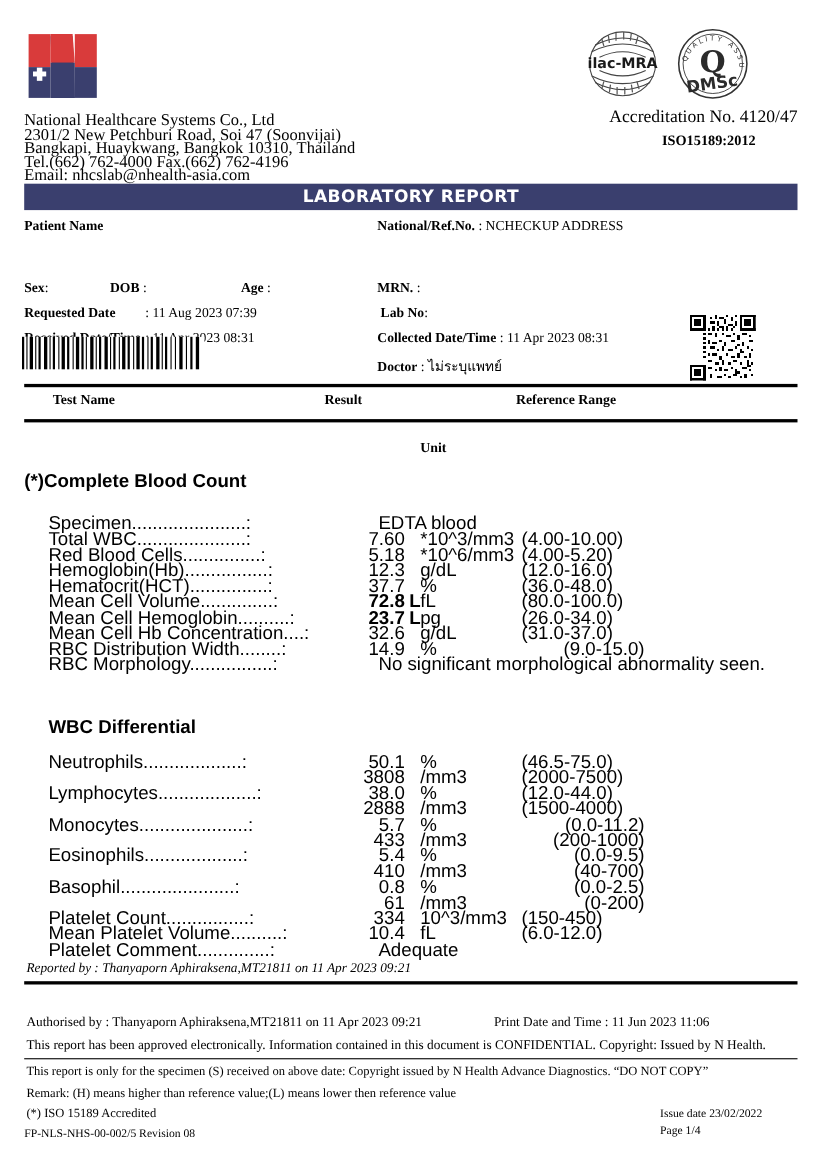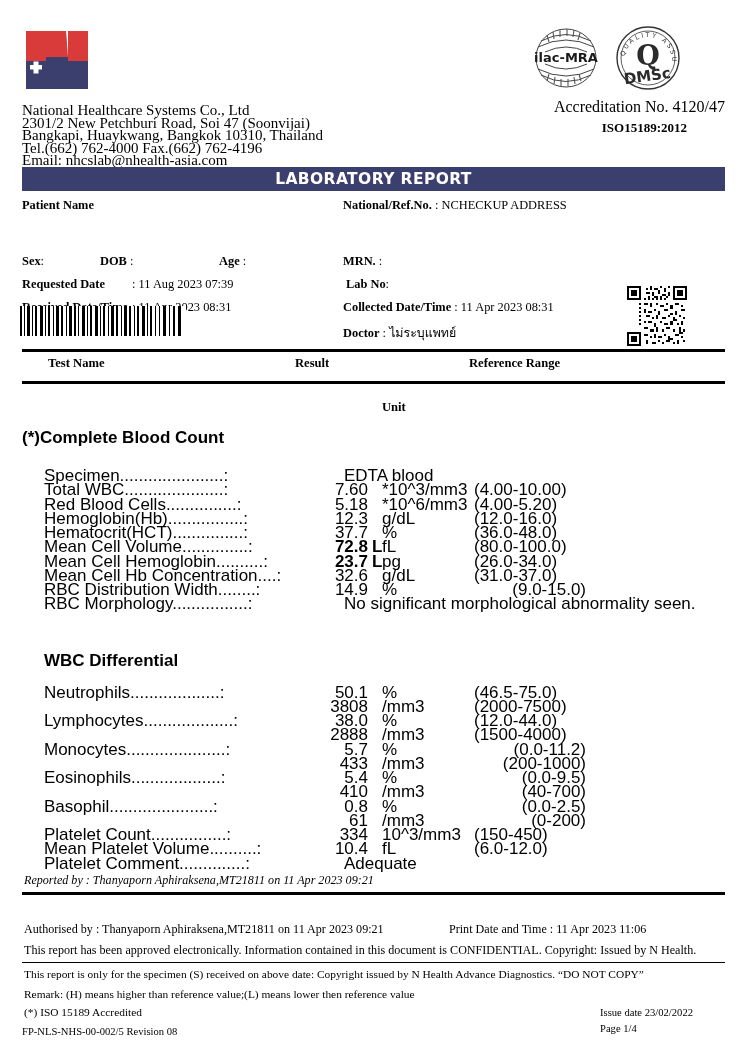--- a/index.html
+++ b/index.html
@@ -503,21 +503,21 @@
     <div class="res-line sec-title" style="height:17px;">
       <span class="c-name">WBC Differential</span>
     </div>
     <div id="diff-rows"><div class="res-line"><span class="c-name">Neutrophils...................:</span><span class="c-result">50.1</span><span class="c-unit">%</span><span class="c-ref">(46.5-75.0)</span></div><div class="res-line"><span class="c-name"></span><span class="c-result">3808</span><span class="c-unit">/mm3</span><span class="c-ref">(2000-7500)</span></div><div class="res-line"><span class="c-name">Lymphocytes...................:</span><span class="c-result">38.0</span><span class="c-unit">%</span><span class="c-ref">(12.0-44.0)</span></div><div class="res-line"><span class="c-name"></span><span class="c-result">2888</span><span class="c-unit">/mm3</span><span class="c-ref">(1500-4000)</span></div><div class="res-line"><span class="c-name">Monocytes.....................:</span><span class="c-result">5.7</span><span class="c-unit">%</span><span class="c-ref r">(0.0-11.2)</span></div><div class="res-line"><span class="c-name"></span><span class="c-result">433</span><span class="c-unit">/mm3</span><span class="c-ref r">(200-1000)</span></div><div class="res-line"><span class="c-name">Eosinophils...................:</span><span class="c-result">5.4</span><span class="c-unit">%</span><span class="c-ref r">(0.0-9.5)</span></div><div class="res-line"><span class="c-name"></span><span class="c-result">410</span><span class="c-unit">/mm3</span><span class="c-ref r">(40-700)</span></div><div class="res-line"><span class="c-name">Basophil......................:</span><span class="c-result">0.8</span><span class="c-unit">%</span><span class="c-ref r">(0.0-2.5)</span></div><div class="res-line"><span class="c-name"></span><span class="c-result">61</span><span class="c-unit">/mm3</span><span class="c-ref r">(0-200)</span></div><div class="res-line"><span class="c-name">Platelet Count................:</span><span class="c-result">334</span><span class="c-unit">10^3/mm3</span><span class="c-ref">(150-450)</span></div><div class="res-line"><span class="c-name">Mean Platelet Volume..........:</span><span class="c-result">10.4</span><span class="c-unit">fL</span><span class="c-ref">(6.0-12.0)</span></div><div class="res-line"><span class="c-name">Platelet Comment..............:</span><span class="c-result free">Adequate</span></div></div>
   </div>
 
   <div class="rule thick" style="top:892px;"></div>
   <div class="footer">
     <div class="foot-line" style="left:2px; top:873px;font-style:italic;">Reported by : Thanyaporn Aphiraksena,MT21811 on 11 Apr 2023 09:21</div>
     <div class="foot-line" style="left:2px; top:922px;">Authorised by : Thanyaporn Aphiraksena,MT21811 on 11 Apr 2023 09:21</div>
-    <div class="foot-line" style="left:427px; top:922px;">Print Date and Time : 11 Apr 2023 11:06</div>
+    <div class="foot-line" style="left:427px; top:922px;">Print Date and Time : 11 Jun 2023 11:06</div>
     <div class="foot-line" style="left:2px; top:943px;">This report has been approved electronically. Information contained in this document is CONFIDENTIAL. Copyright: Issued by N Health.</div>
   </div>
   <div class="rule thin" style="top:962px;"></div>
   <div class="footer small-foot">
     <div class="foot-line" style="left:2px; top:968px;">This report is only for the specimen (S) received on above date: Copyright issued by N Health Advance Diagnostics. “DO NOT COPY”</div>
     <div class="foot-line" style="left:2px; top:988px;">Remark: (H) means higher than reference value;(L) means lower then reference value</div>
     <div class="foot-line" style="left:2px; top:1006px;">(*) ISO 15189 Accredited</div>
     <div class="foot-line tiny-foot" style="left:0; top:1026px;">FP-NLS-NHS-00-002/5 Revision 08</div>
     <div class="foot-line tiny-foot" style="left:578px; top:1007px;">Issue date 23/02/2022</div>
     <div class="foot-line tiny-foot" style="left:578px; top:1023px;">Page 1/4</div>

